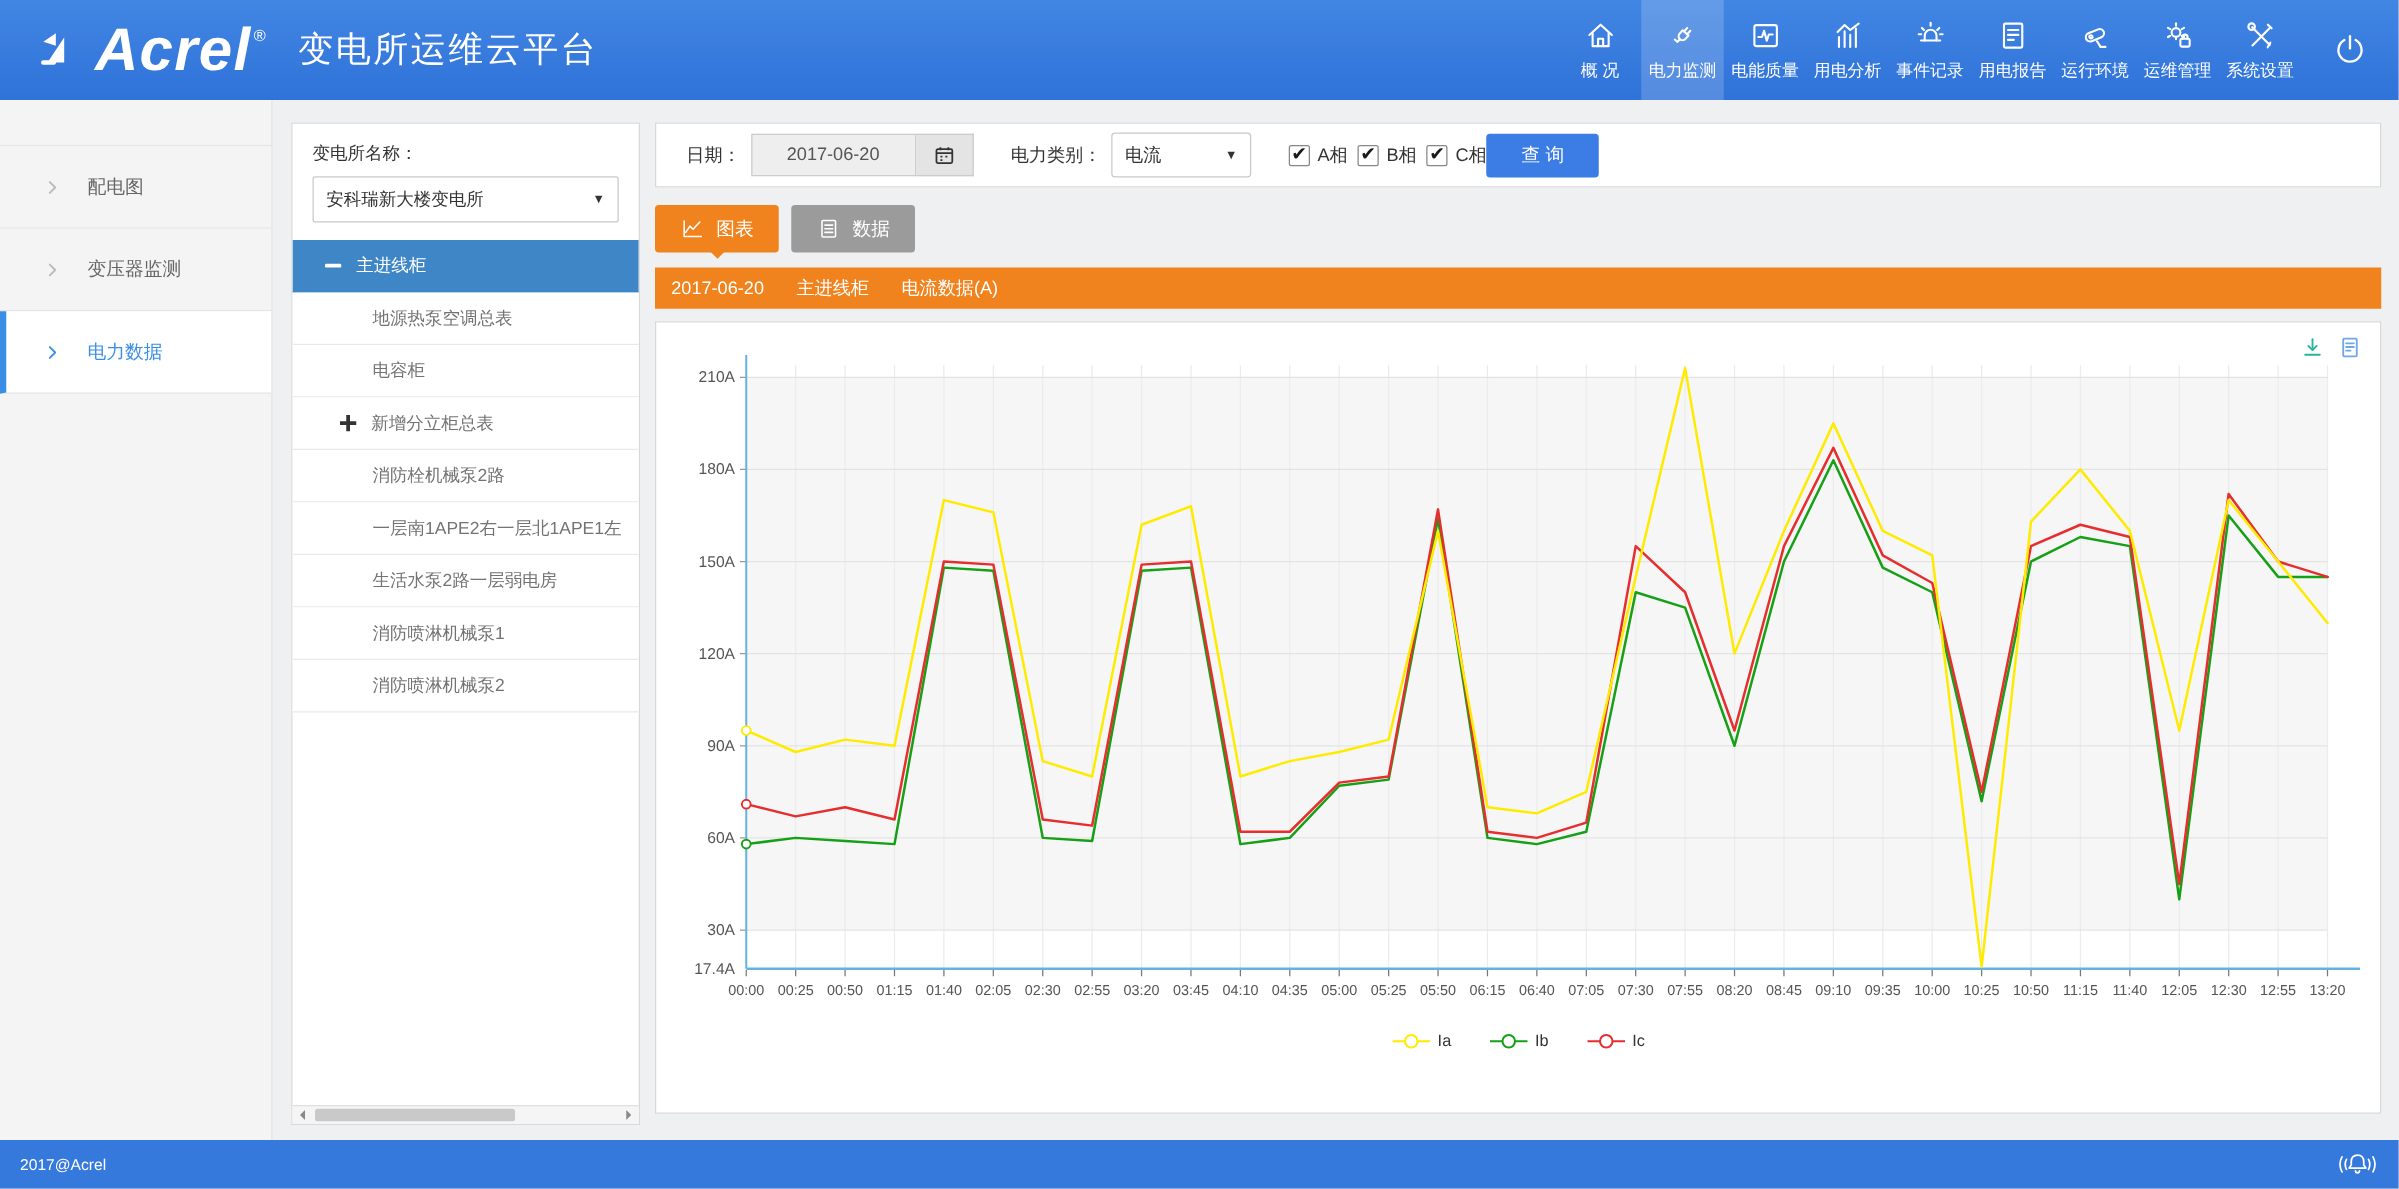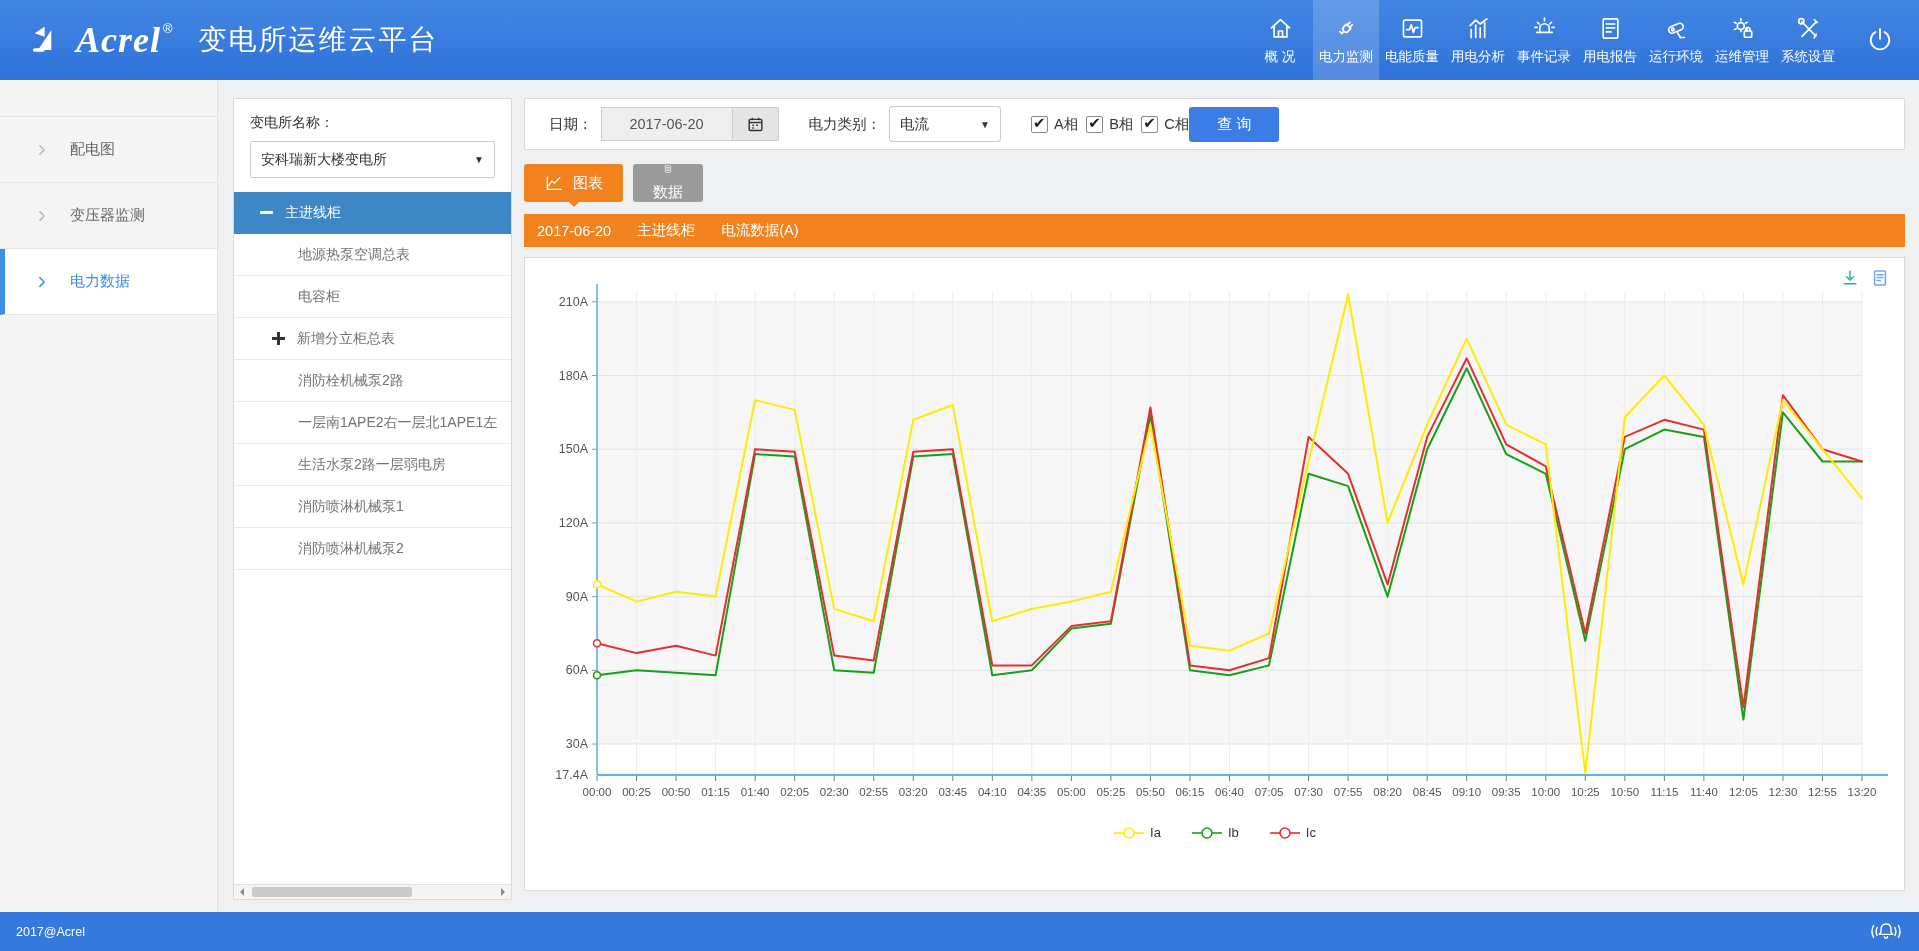--- a/index.html
+++ b/index.html
@@ -4,21 +4,21 @@
 <style>
   * { margin:0; padding:0; box-sizing:border-box; }
   html,body { width:1919px; height:951px; overflow:hidden; }
   body { font-family:"Liberation Sans","DejaVu Sans",sans-serif; background:#eef0f2; color:#333; }
 
   
   .navbar { height:80px; display:flex; align-items:stretch;
             background:linear-gradient(180deg, var(--navtop,#4286e3), var(--navbottom,#2f72d9)); }
   .brand { display:flex; align-items:center; padding-left:28px; }
   .logo-mark { width:40px; height:40px; margin-right:8px; }
-  .logo-text { color:#fff; font-size:36px; font-weight:bold; font-style:italic; letter-spacing:1px;font-family:Liberation Serif, serif; }
+  .logo-text { color:#fff; font-size:48px; font-weight:bold; font-style:italic; letter-spacing:1px; }
   .logo-reg { color:#fff; font-size:13px; vertical-align:top; position:relative; top:-12px; margin-left:2px; }
   .app-title { color:#fff; font-size:28px; margin-left:26px; letter-spacing:2px; }
   .nav-items { margin-left:auto; display:flex; align-items:stretch; }
   .nav-item { width:66px; display:flex; flex-direction:column; align-items:center; justify-content:center;
               gap:6px; color:#fff; cursor:pointer; }
   .nav-item.active { background:rgba(255,255,255,.18); }
   .nav-item .nav-ico { width:27px; height:27px; }
   .nav-item .nav-label { font-size:13.5px; white-space:nowrap; }
   .nav-power { width:78px; display:flex; align-items:center; justify-content:center; cursor:pointer; }
   .nav-power svg { width:30px; height:30px; }
@@ -85,21 +85,21 @@
   .query-btn { width:90px; height:35px; background:var(--accent,#3b7de4); color:#fff;
                border:none; border-radius:3px; font-size:15px; cursor:pointer; font-family:inherit; }
 
   .tabs-row { margin-top:14px; display:flex; gap:10px; height:38px; }
   .tab { height:38px; padding:0 20px; display:flex; align-items:center; gap:9px; color:#fff;
          font-size:15px; border-radius:3px; cursor:pointer; position:relative; }
   .tab svg { width:20px; height:20px; }
   .tab.chart { background:var(--orange,#f0831e); }
   .tab.chart::after { content:""; position:absolute; left:50%; bottom:-11px; transform:translateX(-50%);
                       border:6px solid transparent; border-top:6px solid var(--orange,#f0831e); }
-  .tab.data { background:#9b9b9b;flex-direction:column; }
+  .tab.data { background:#9b9b9b; }
 
   .banner { margin-top:12px; height:33px; background:var(--orange,#f0831e); display:flex; align-items:center;
             color:#fff; font-size:14.5px; padding-left:13px; }
   .banner span { margin-right:26px; }
 
   .chart-card { margin-top:10px; height:634px; position:relative; padding:10px 12px 0; }
   .chart-tools { position:absolute; top:10px; right:14px; display:flex; gap:10px; }
   .chart-tools .tool { width:20px; height:20px; cursor:pointer; }
   .chart-tools svg { width:20px; height:20px; fill:none; stroke-width:1.8; stroke-linecap:round; stroke-linejoin:round; }
   #chart-svg { display:block; }

